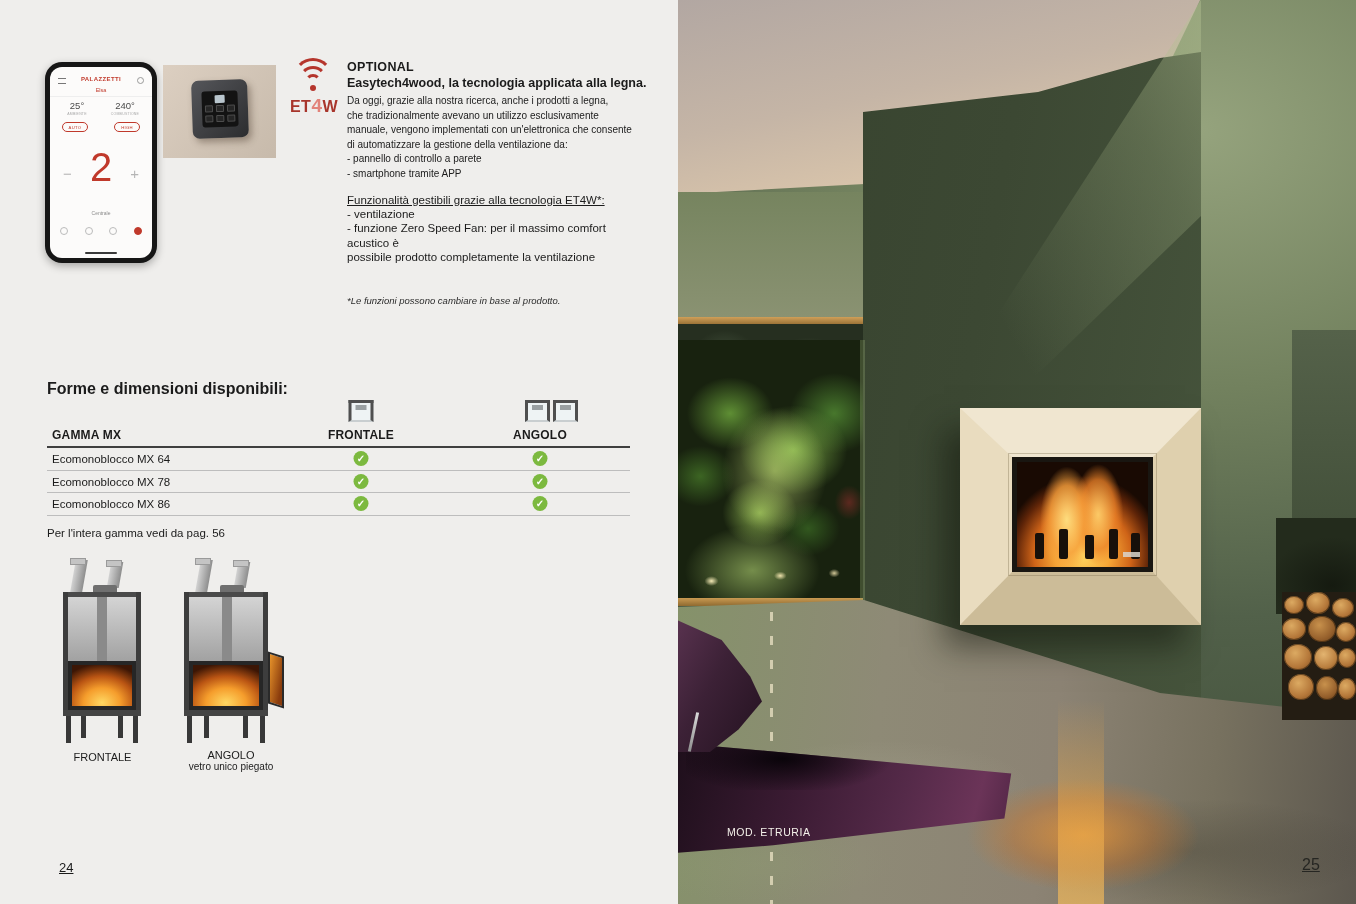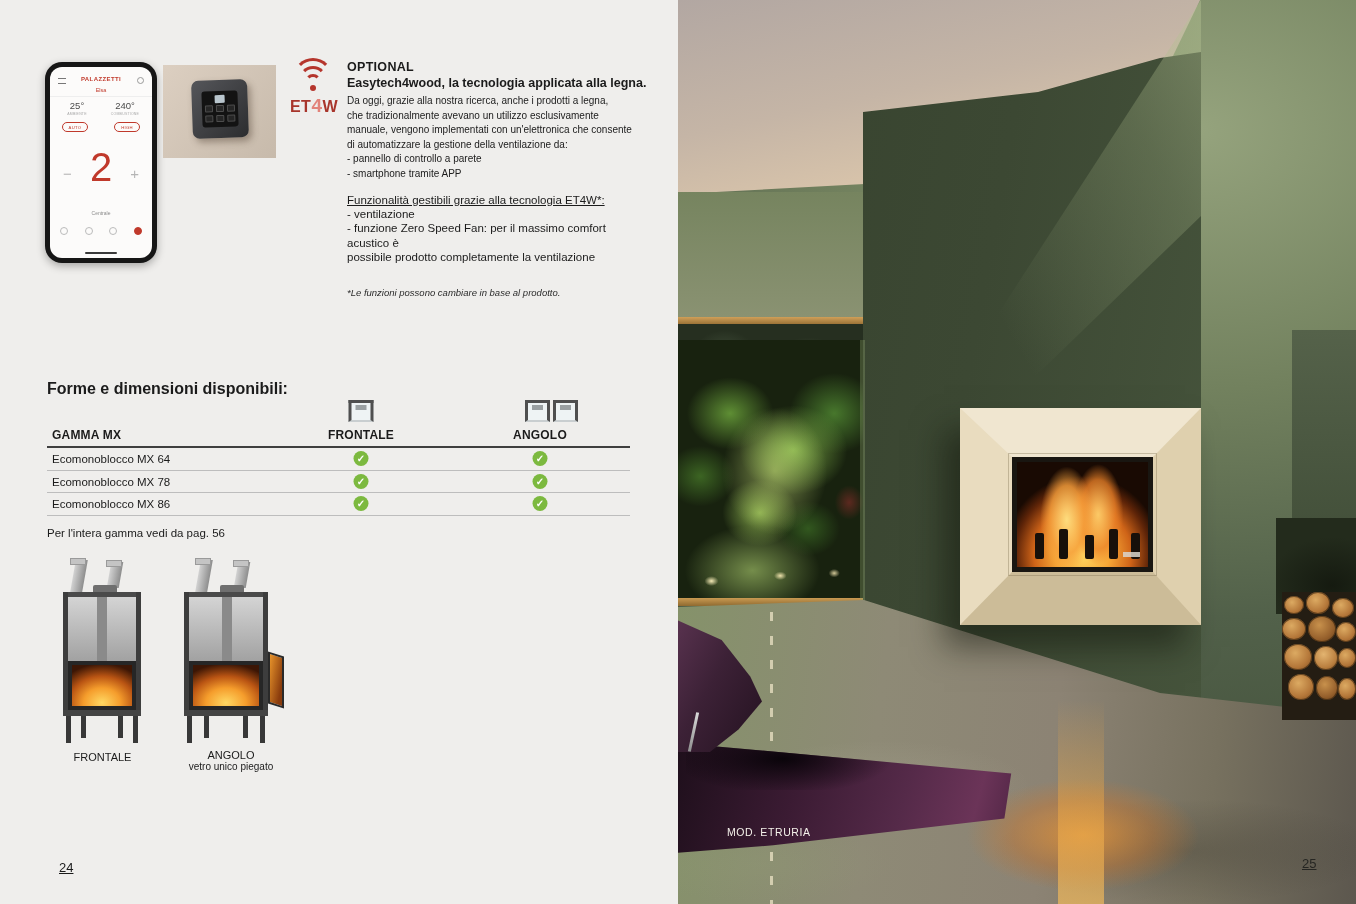--- a/index.html
+++ b/index.html
@@ -49,21 +49,21 @@
   .et4w-text { position:absolute; left:0; top:37px; width:100%; text-align:center; font-weight:bold; font-size:16px; color:#a8352b; letter-spacing:.5px; }
   .et4w-text .four { color:#e2837a; font-size:19px; }
 
   
   #optional-block { left:347px; top:60px; width:300px; }
   .kicker { font-size:12.5px; font-weight:bold; letter-spacing:.3px; }
   .opt-title { font-size:12.5px; font-weight:bold; margin-top:2px; }
   .opt-body { font-size:10px; line-height:14.6px; margin-top:4px; white-space:pre-line; }
   .func-head { font-size:11.5px; margin-top:12px; text-decoration:underline; }
   .func-body { font-size:11.5px; line-height:14.6px; margin-top:1px; white-space:pre-line; }
-  .footnote { font-size:9.5px; font-style:italic; margin-top:22px; color:#2c2c2c; }
+  .footnote { font-size:9.5px; font-style:italic; margin-top:30px; color:#2c2c2c; }
 
   
   #forms-title { left:47px; top:380px; font-size:16px; font-weight:bold; }
   #avail-table { left:47px; top:400px; width:583px; }
   .icon-row { position:relative; height:26px; }
   .shape-icon { position:absolute; width:25px; height:22px; background:#eef3f4; border:3px solid #4f4f4f; border-bottom:2px solid #c9ced0; }
   .shape-icon i { display:block; width:11px; height:5px; background:#9aa0a2; margin:2px auto 0; }
   .hdr-row { position:relative; height:22px; border-bottom:2px solid #3f3f3f; }
   .hdr-cell { position:absolute; bottom:4px; font-size:12px; font-weight:bold; letter-spacing:.2px; }
   .t-row { position:relative; height:22.5px; border-bottom:1px solid #bdbdbd; }
@@ -162,21 +162,21 @@
   .fp-frame::after { content:""; position:absolute; inset:-4px; border:1px solid rgba(120,105,75,.35); }
   .fp-glass { position:absolute; left:52px; top:49px; width:141px; height:115px; background:#0c0906; border:5px solid #191611; overflow:hidden; }
   .fp-fire { position:absolute; inset:0;
     background:
       radial-gradient(26% 65% at 38% 55%, rgba(255,225,130,.95), rgba(246,160,60,.8) 50%, transparent 78%),
       radial-gradient(24% 60% at 62% 50%, rgba(255,210,110,.9), rgba(235,130,40,.75) 55%, transparent 80%),
       radial-gradient(60% 75% at 50% 88%, #ffd963 0%, #f6a636 35%, #cf6418 62%, #5e2408 85%, #190a03 100%); }
   .fp-stub { position:absolute; bottom:8px; width:9px; height:26px; background:#17100a; border-radius:2px; }
   .fp-badge { position:absolute; right:8px; bottom:10px; width:17px; height:5px; background:#d9d5cb; opacity:.85; }
   .ph-caption { left:49px; top:826px; font-size:10.5px; letter-spacing:.6px; color:#f4f1ea; }
-  .ph-pagenum { left:624px; top:856px; font-size:13px; color:#262622; text-decoration:underline; }
+  .ph-pagenum { left:624px; top:856px; font-size:16px; color:#262622; text-decoration:underline; }
 </style>
 </head>
 <body>
 
 <div id="stage">
 
   <div class="abs" id="phone">
     <div class="phone-body"></div>
     <div class="phone-screen">
       <div class="p-menu"></div>

